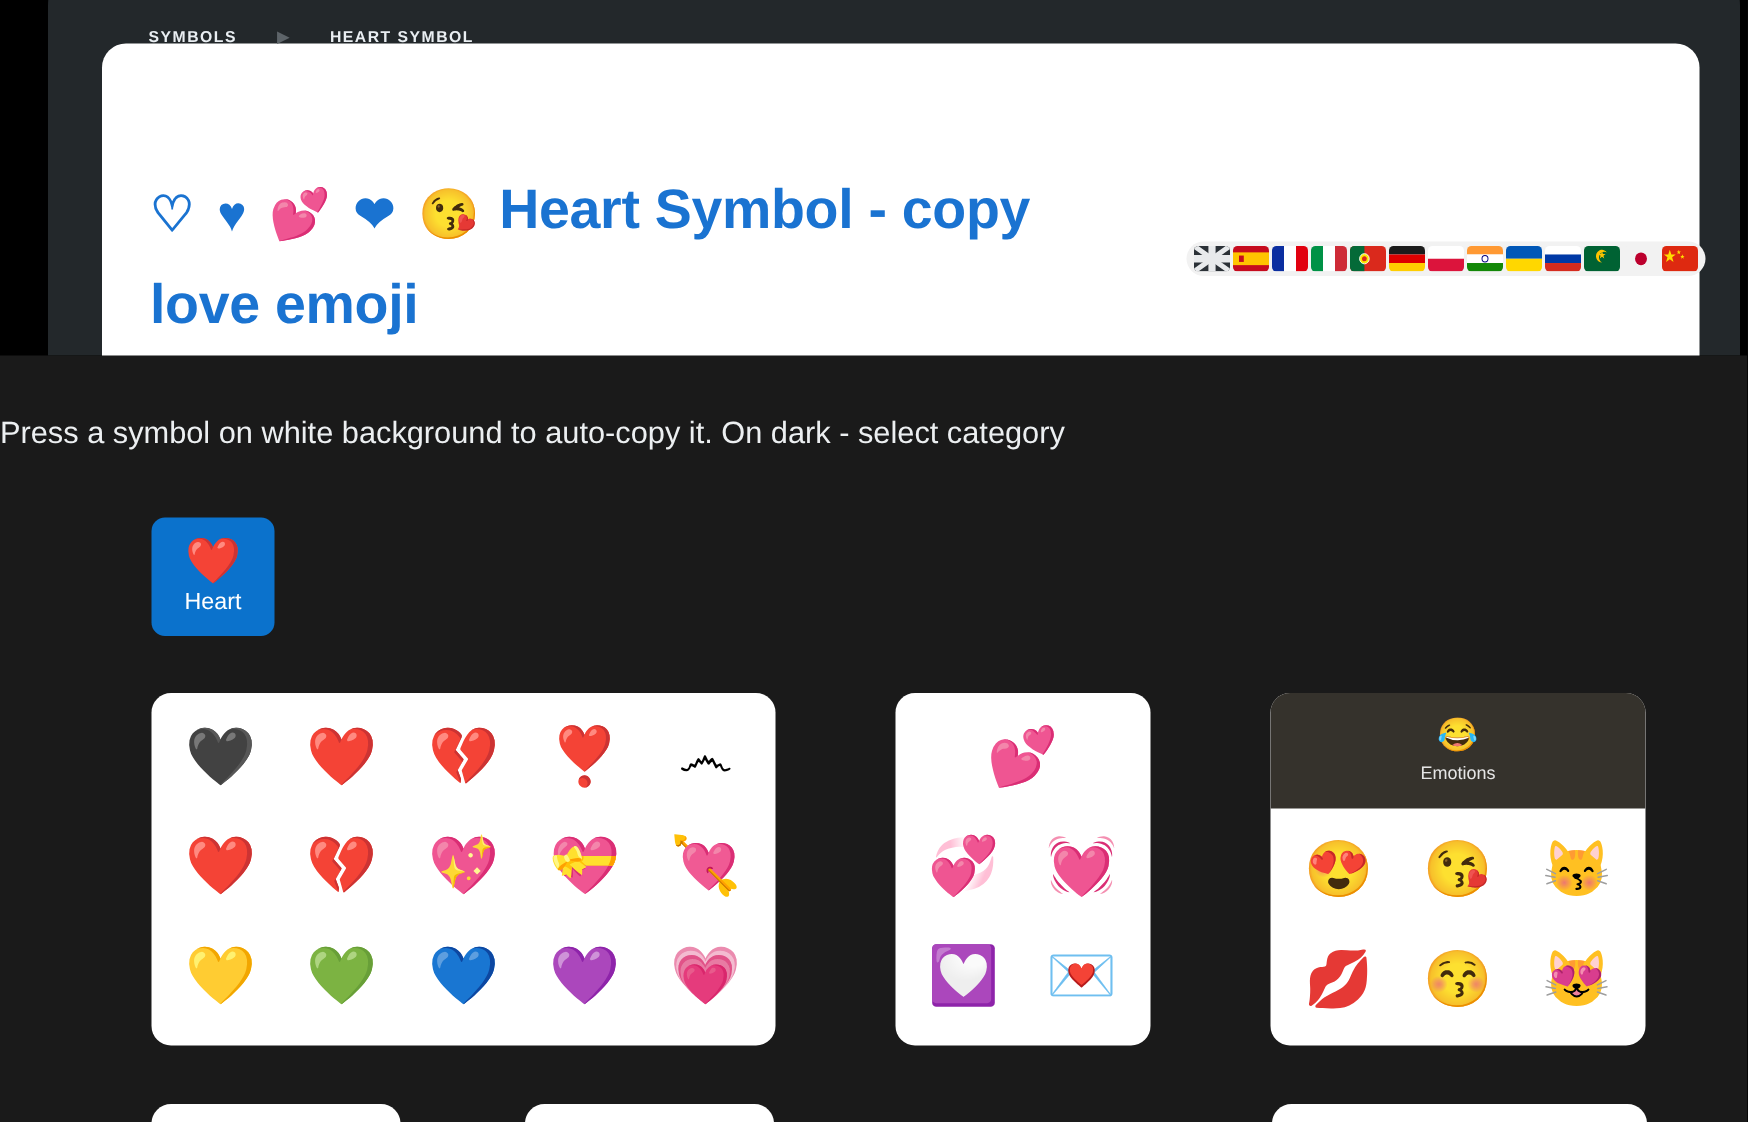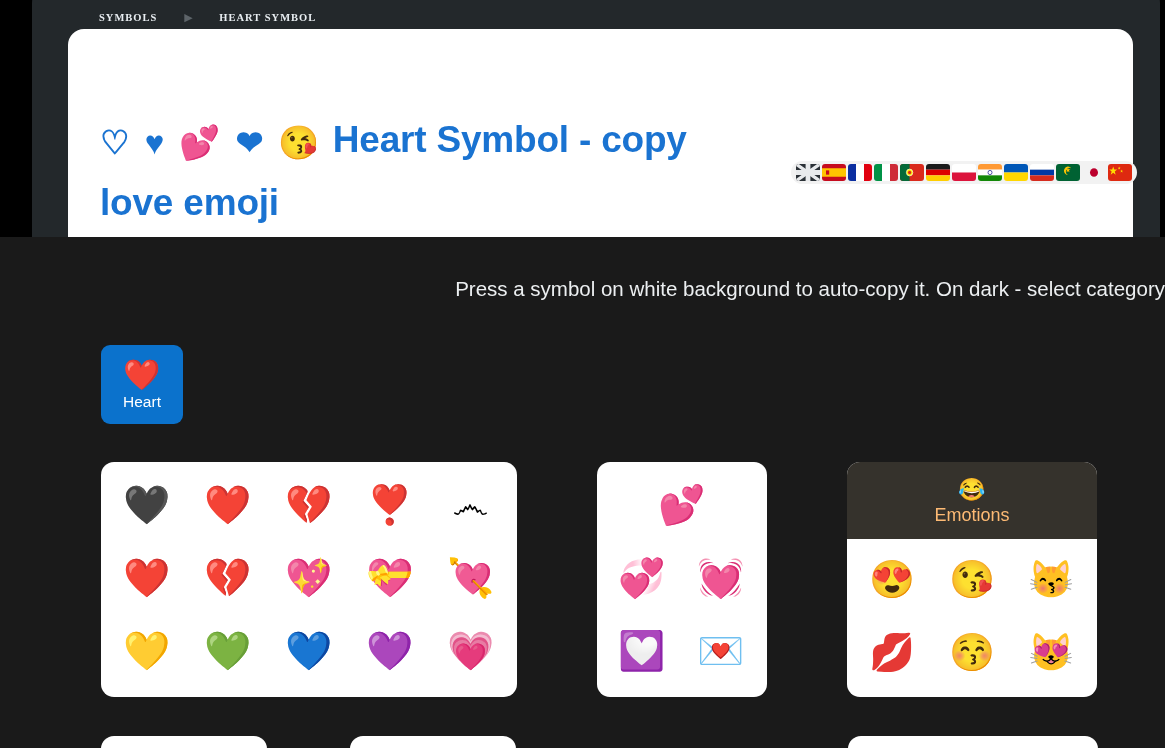--- a/index.html
+++ b/index.html
@@ -43,27 +43,26 @@
     top: 237px;
     width: 1165px;
     height: 511px;
     background: #1a1a1a;
   }
 
   
   .breadcrumb {
     position: absolute;
     left: 99px;
-    top: 7px;
+    top: 17px;
     height: 16px;
     display: flex;
-    align-items: flex-end;
+    align-items: center;
     gap: 0px;
     z-index: 6;
-    font-family: Liberation Serif, serif;
   }
   .crumb {
     color: #e9eef2;
     font-size: 10.5px;
     letter-spacing: 1.0px;
     font-weight: 600;
     text-decoration: none;
     white-space: nowrap;
   }
   .crumb-sep {
@@ -126,21 +125,21 @@
     flex: 0 0 auto;
   }
   .flag svg { display:block; width: 100%; height: 100%; }
 
   
   .subtitle {
     position: absolute;
     left: 0;
     top: 277px;
     width: 1165px;
-    text-align: right;
+    text-align: left;
     color: #eceff1;
     font-size: 20.5px;
     font-weight: 400;
     z-index: 5;
   }
 
   
   .cat-row {
     position: absolute;
     left: 101px;
@@ -237,21 +236,21 @@
     height: 77px;
     background: #35322c;
     display: flex;
     flex-direction: column;
     align-items: center;
     justify-content: center;
     gap: 2px;
     cursor: pointer;
   }
   .panel-head-ico { font-size: 22px; line-height: 26px; }
-  .panel-head-label { color: #fdba74; font-size: 18px; line-height: 20px; }
+  .panel-head-label { color: #e5e5e5; font-size: 12px; line-height: 20px; }
   #panel-emotions .panel-grid {
     grid-template-columns: repeat(3, 1fr);
     grid-template-rows: repeat(2, 1fr);
     width: 250px;
     height: 158px;
     padding: 6px 6px;
   }
   #panel-emotions .sym { height: 70px; font-size: 37px; }
 
   

